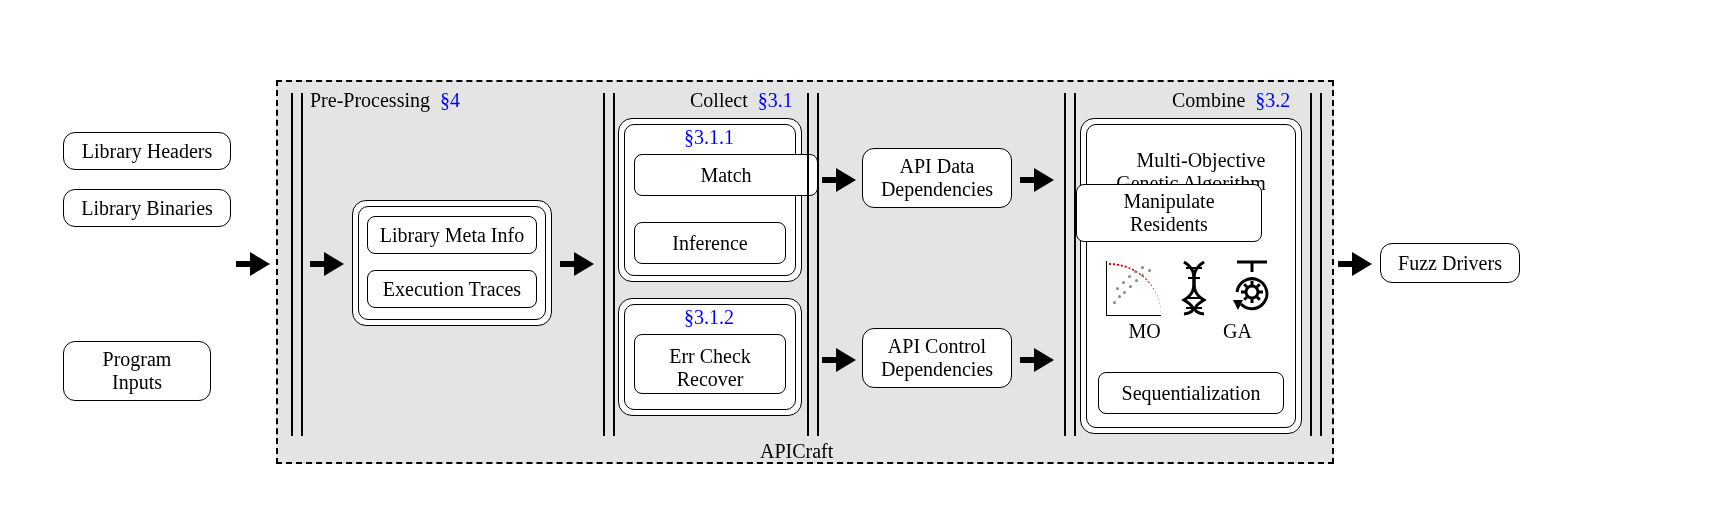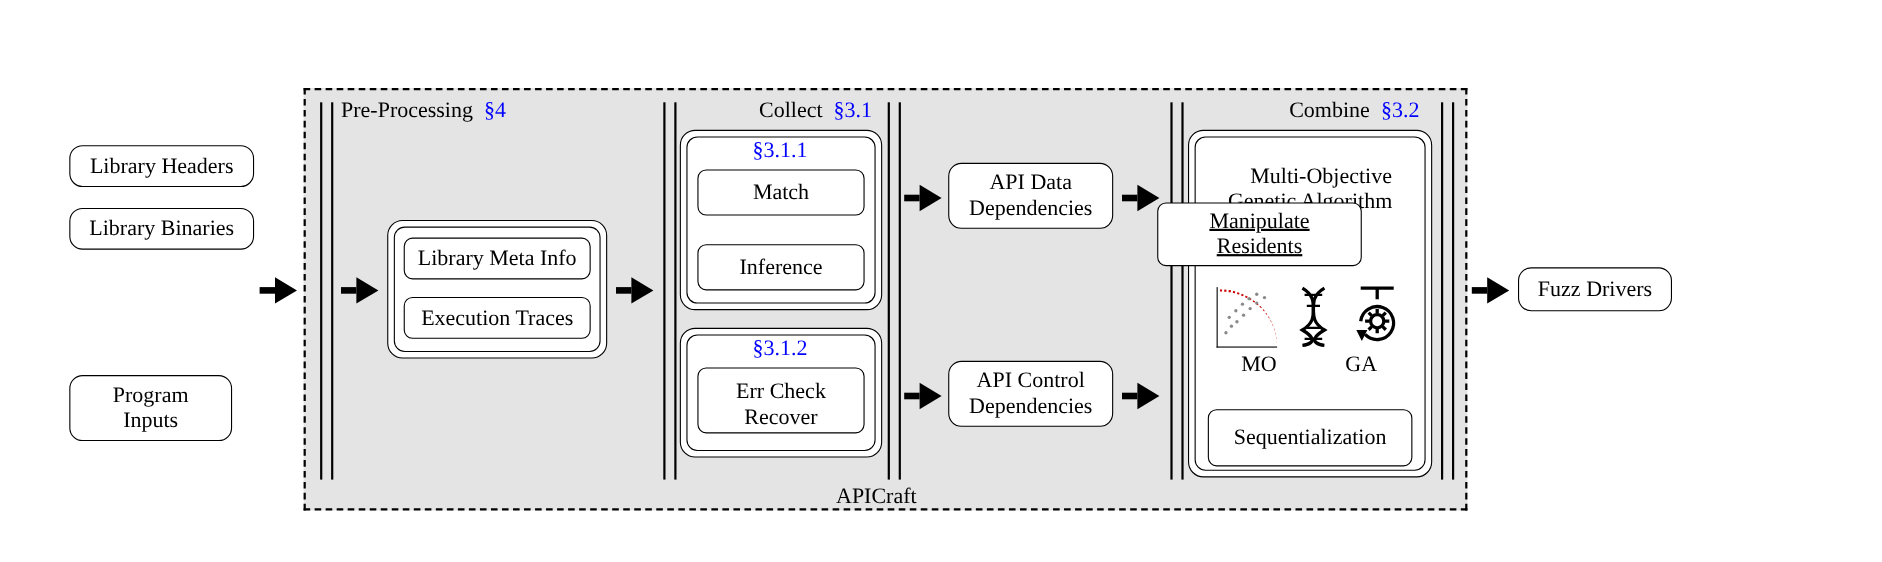--- a/index.html
+++ b/index.html
@@ -188,21 +188,21 @@
   <div class="lbl" style="left:690px; top:89px;">
     <span>Collect</span>&nbsp;&nbsp;<span class="ref">§3.1</span>
   </div>
 
   <div class="dbl" style="left:618px; top:118px; width:184px; height:164px;">
     <div class="inner"></div>
   </div>
   <div class="lbl" style="left:684px; top:126px;">
     <span class="ref">§3.1.1</span>
   </div>
-  <div class="node flat" style="left:634px; top:154px; width:152px; height:42px;">
+  <div class="node flat" style="left:634px; top:154px; width:184px; height:42px;">
     <span>Match</span>
   </div>
   <div class="node flat" style="left:634px; top:222px; width:152px; height:42px;">
     <span>Inference</span>
   </div>
 
   <div class="dbl" style="left:618px; top:298px; width:184px; height:118px;">
     <div class="inner"></div>
   </div>
   <div class="lbl" style="left:684px; top:306px;">
@@ -247,21 +247,21 @@
     <span>Combine</span>&nbsp;&nbsp;<span class="ref">§3.2</span>
   </div>
 
   <div class="dbl" style="left:1080px; top:118px; width:222px; height:316px;">
     <div class="inner"></div>
   </div>
   <div class="lbl" style="left:1100px; top:126px; width:182px; text-align:center; white-space:pre;">
     <span>Multi-Objective
 Genetic Algorithm</span>
   </div>
-  <div class="node flat" style="left:1052px; top:184px; width:186px; height:58px; white-space:pre;text-decoration:underline;">
+  <div class="node flat" style="left:1076px; top:184px; width:186px; height:58px; white-space:pre;">
     <span>Manipulate
 Residents</span>
   </div>
 
   <div class="icon-row" style="left:1098px; top:254px; width:186px; height:62px;">
 
     <div class="pareto">
       <div class="curve"></div>
       <div class="dot" style="left:6px;  top:40px;"></div>
       <div class="dot" style="left:11px; top:34px;"></div>
@@ -304,21 +304,21 @@
           <line x1="7.8" y1="7.8" x2="5" y2="5"></line>
         </g>
       </g>
     </svg>
   </div>
   <div class="icon-caption" style="left:1098px; top:320px; width:186px;">
     <span>MO</span>
     <span>GA</span>
   </div>
 
-  <div class="node flat" style="left:1098px; top:372px; width:186px; height:52px;font-family:Liberation Serif, serif;">
+  <div class="node flat" style="left:1098px; top:372px; width:186px; height:42px;font-family:Liberation Serif, serif;">
     <span>Sequentialization</span>
   </div>
 
   <div class="bars" style="left:1310px; top:93px; height:343px;"></div>
 
   <div class="arrow" style="left:1338px; top:252px;">
     <div class="shaft" style="width:14px;"></div>
       <div class="head"></div>
   </div>
 

